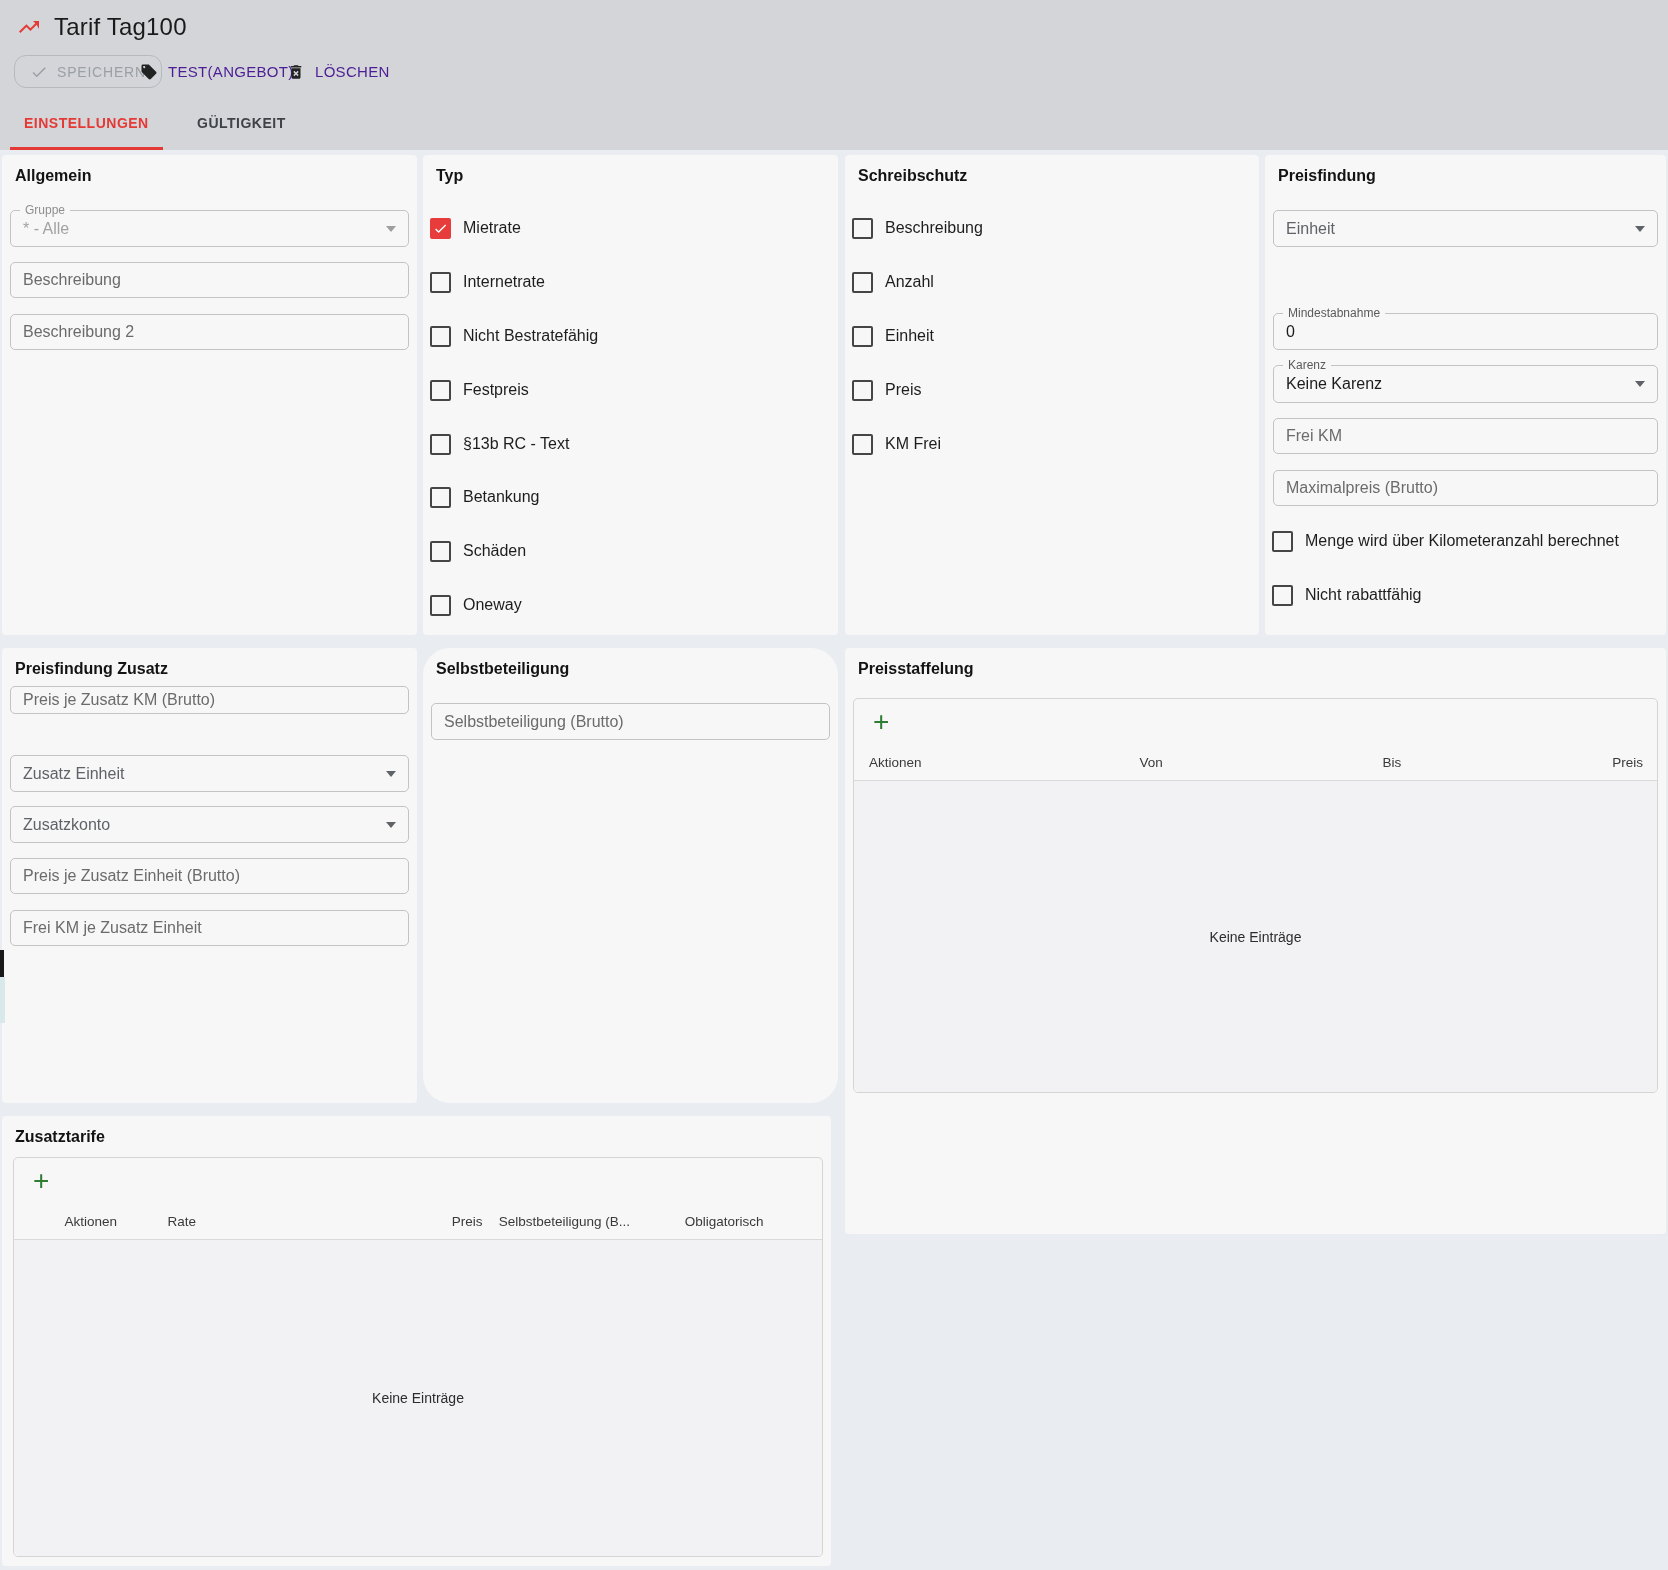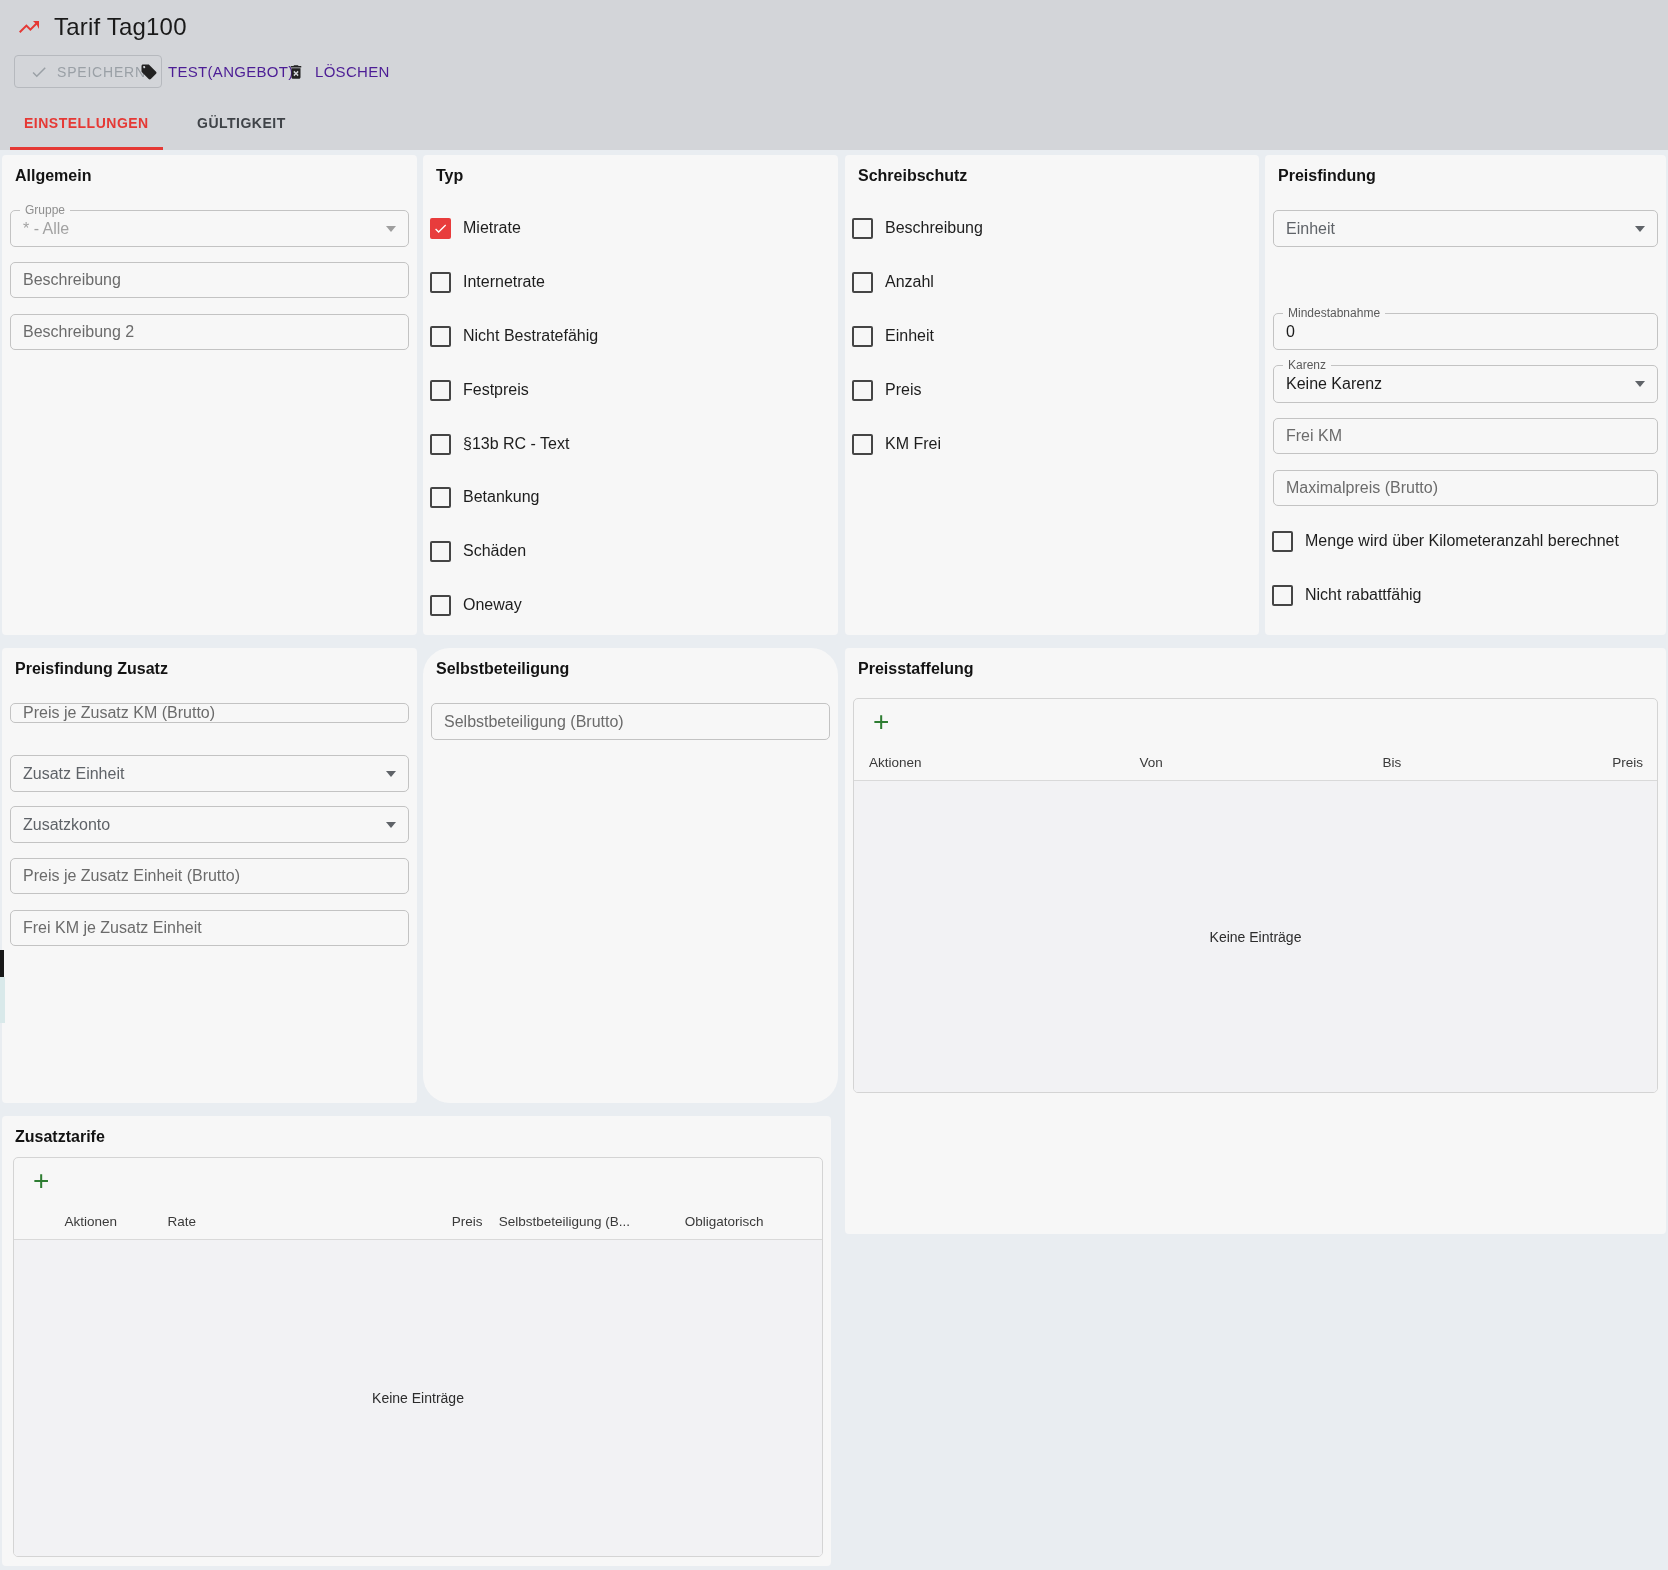--- a/index.html
+++ b/index.html
@@ -3,21 +3,21 @@
 <meta charset="utf-8">
 <style>
   html,body{margin:0;padding:0;}
   body{font-family:"Liberation Sans", sans-serif; background:#e9edf1;}
   .stage{position:relative;width:1668px;height:1570px;background:#e9edf1;overflow:hidden;}
 
   
   .topbar{position:absolute;left:0;top:0;width:1668px;height:150px;background:#d3d5d9;}
   .app-icon{position:absolute;left:17px;top:15px;width:24px;height:24px;}
   .page-title{position:absolute;left:54px;top:13px;font-size:24px;color:#1a1a1a;letter-spacing:.2px;}
-  .btn-save{position:absolute;left:14px;top:55px;height:33px;box-sizing:border-box;border:1px solid #b6b9be;border-radius:4px;background:transparent;display:flex;align-items:center;gap:9px;padding:0 15px;color:#9aa0a6;font-size:14px;letter-spacing:.8px;cursor:default;}
+  .btn-save{position:absolute;left:14px;top:55px;height:33px;box-sizing:border-box;border:1px solid #b6b9be;border-radius:12px;background:transparent;display:flex;align-items:center;gap:9px;padding:0 15px;color:#9aa0a6;font-size:14px;letter-spacing:.8px;cursor:default;}
   .btn-save svg{width:18px;height:18px;fill:#9aa0a6;}
   .chip{position:absolute;top:55px;height:33px;display:flex;align-items:center;gap:10px;font-size:15px;color:#4c1d95;letter-spacing:.3px;cursor:pointer;background:none;border:none;padding:0;font-family:inherit;}
   .chip svg{width:18px;height:18px;fill:#222;}
   .chip.tag{left:140px;}
   .chip.del{left:287px;}
   .tab{position:absolute;top:115px;font-size:14px;letter-spacing:.5px;font-weight:700;background:none;border:none;padding:0;font-family:inherit;cursor:pointer;text-align:center;}
   .tab.active{color:#e53935;}
   .tab.inactive{color:#3f4348;}
   .tab-indicator{position:absolute;left:10px;top:147px;width:153px;height:3px;background:#e53935;}
 
@@ -197,21 +197,21 @@
       <span class="cb-label">Menge wird über Kilometeranzahl berechnet</span>
     </button>
     <button class="cb-row" style="top:428px;">
       <span class="cb"></span>
       <span class="cb-label">Nicht rabattfähig</span>
     </button>
   </div>
 
   <div class="panel" style="left:2px;top:648px;width:415px;height:455px;">
     <div class="panel-title">Preisfindung Zusatz</div>
-    <input class="field" style="top: 55px; height: 20px;" placeholder="Preis je Zusatz KM (Brutto)">
+    <input class="field" style="top: 38px; height: 28px;" placeholder="Preis je Zusatz KM (Brutto)">
     <div class="field select" style="top:158px;">
       <span class="sel-text">Zusatzkonto</span>
       <span class="arrow"></span>
     </div>
     <div class="field select" style="top:107px;">
       <span class="sel-text">Zusatz Einheit</span>
       <span class="arrow"></span>
     </div>
     <input class="field" style="top: 210px; height: 36px;" placeholder="Preis je Zusatz Einheit (Brutto)">
     <input class="field" style="top: 262px; height: 36px;" placeholder="Frei KM je Zusatz Einheit">

